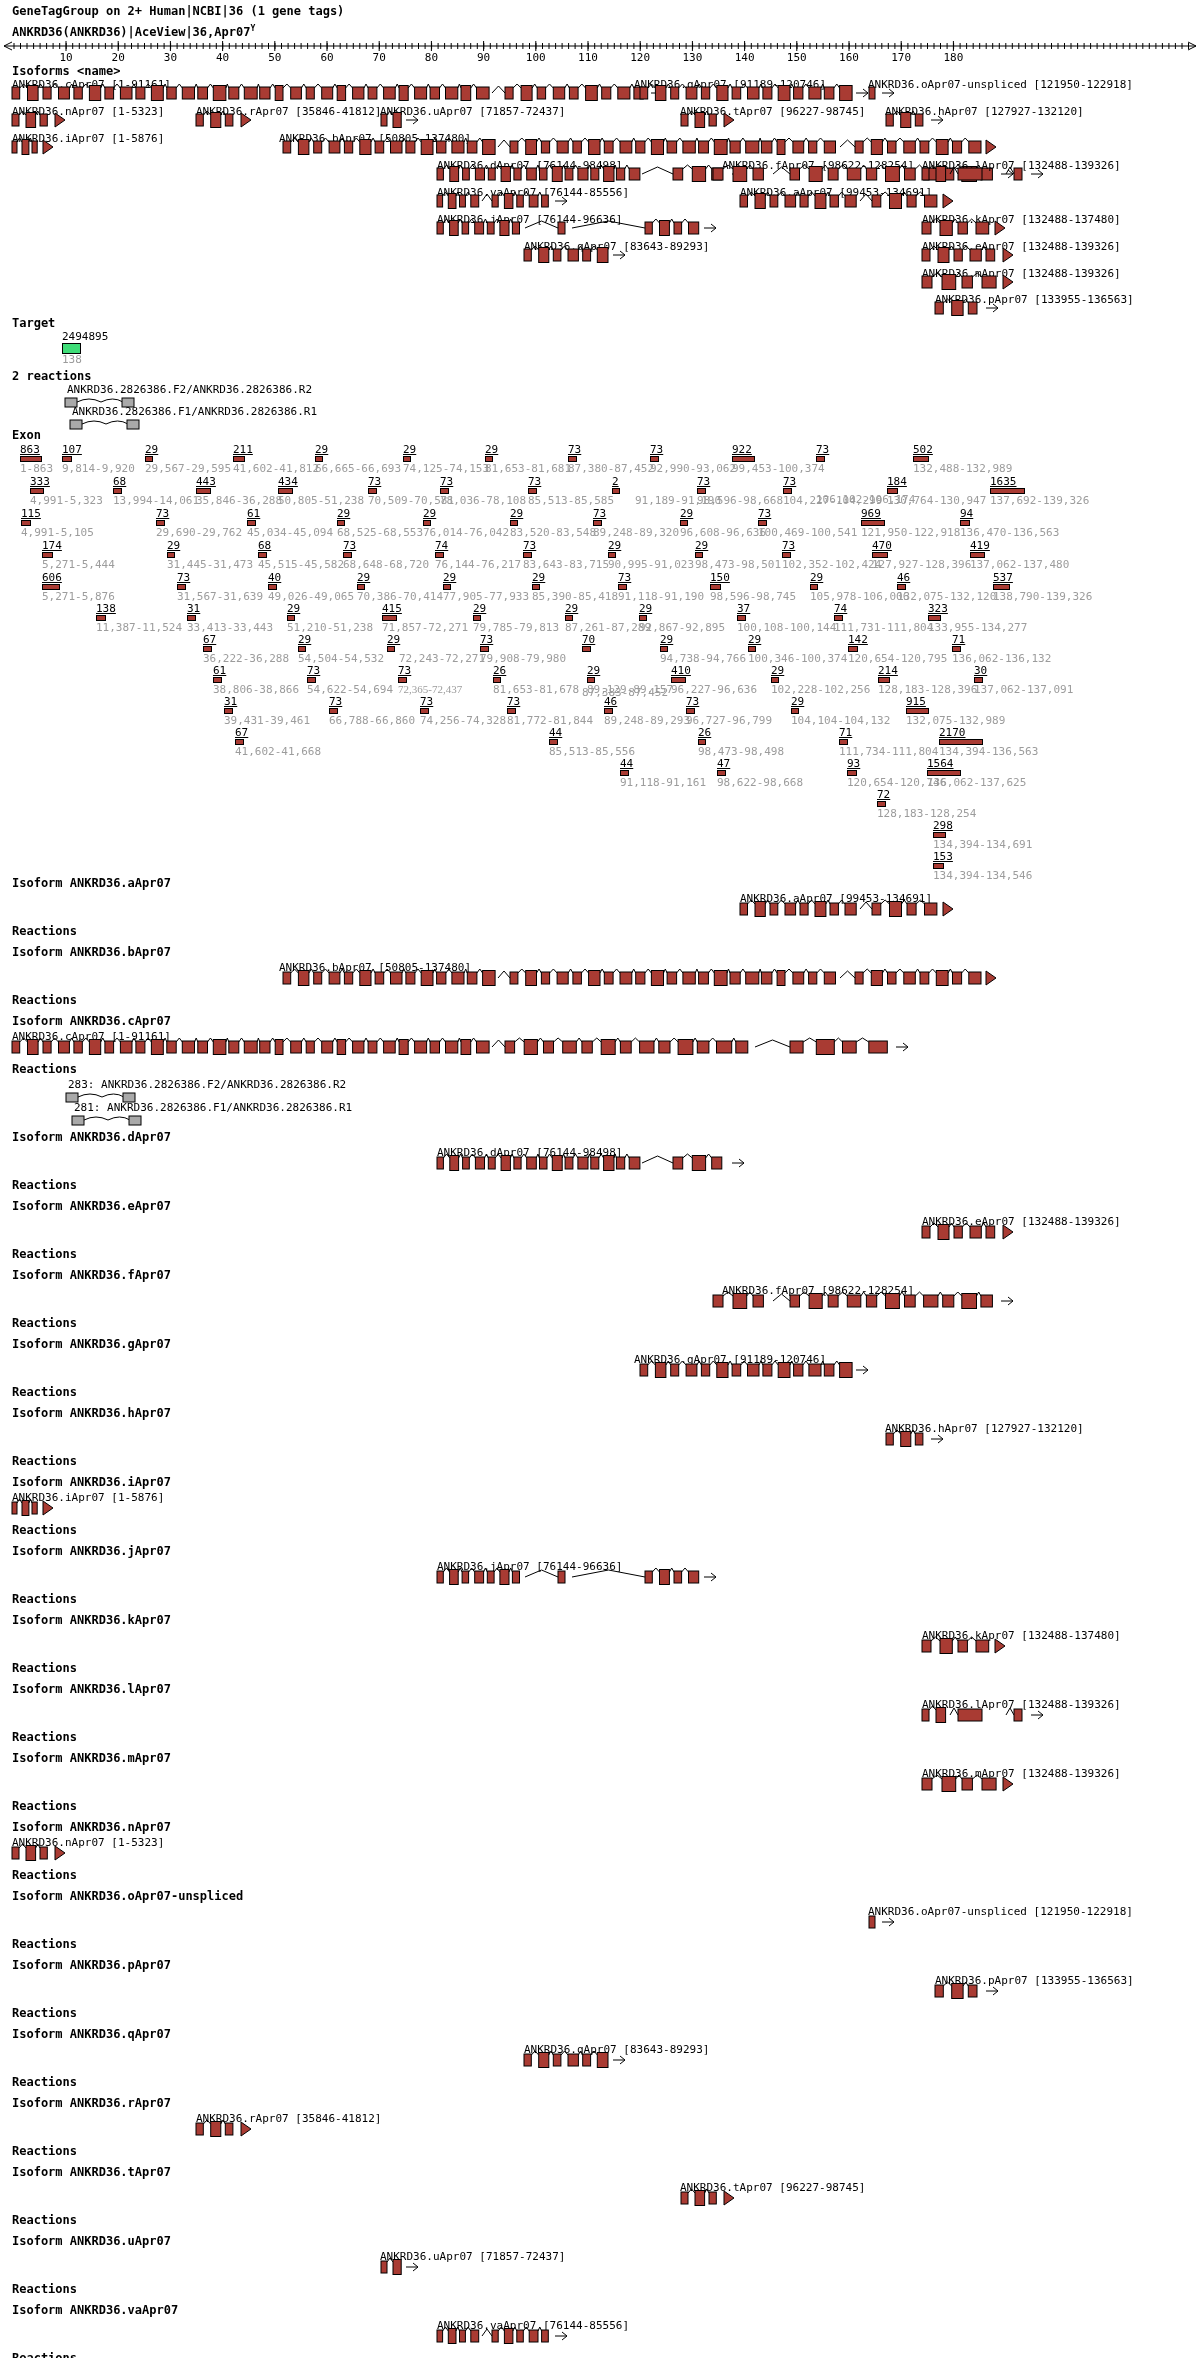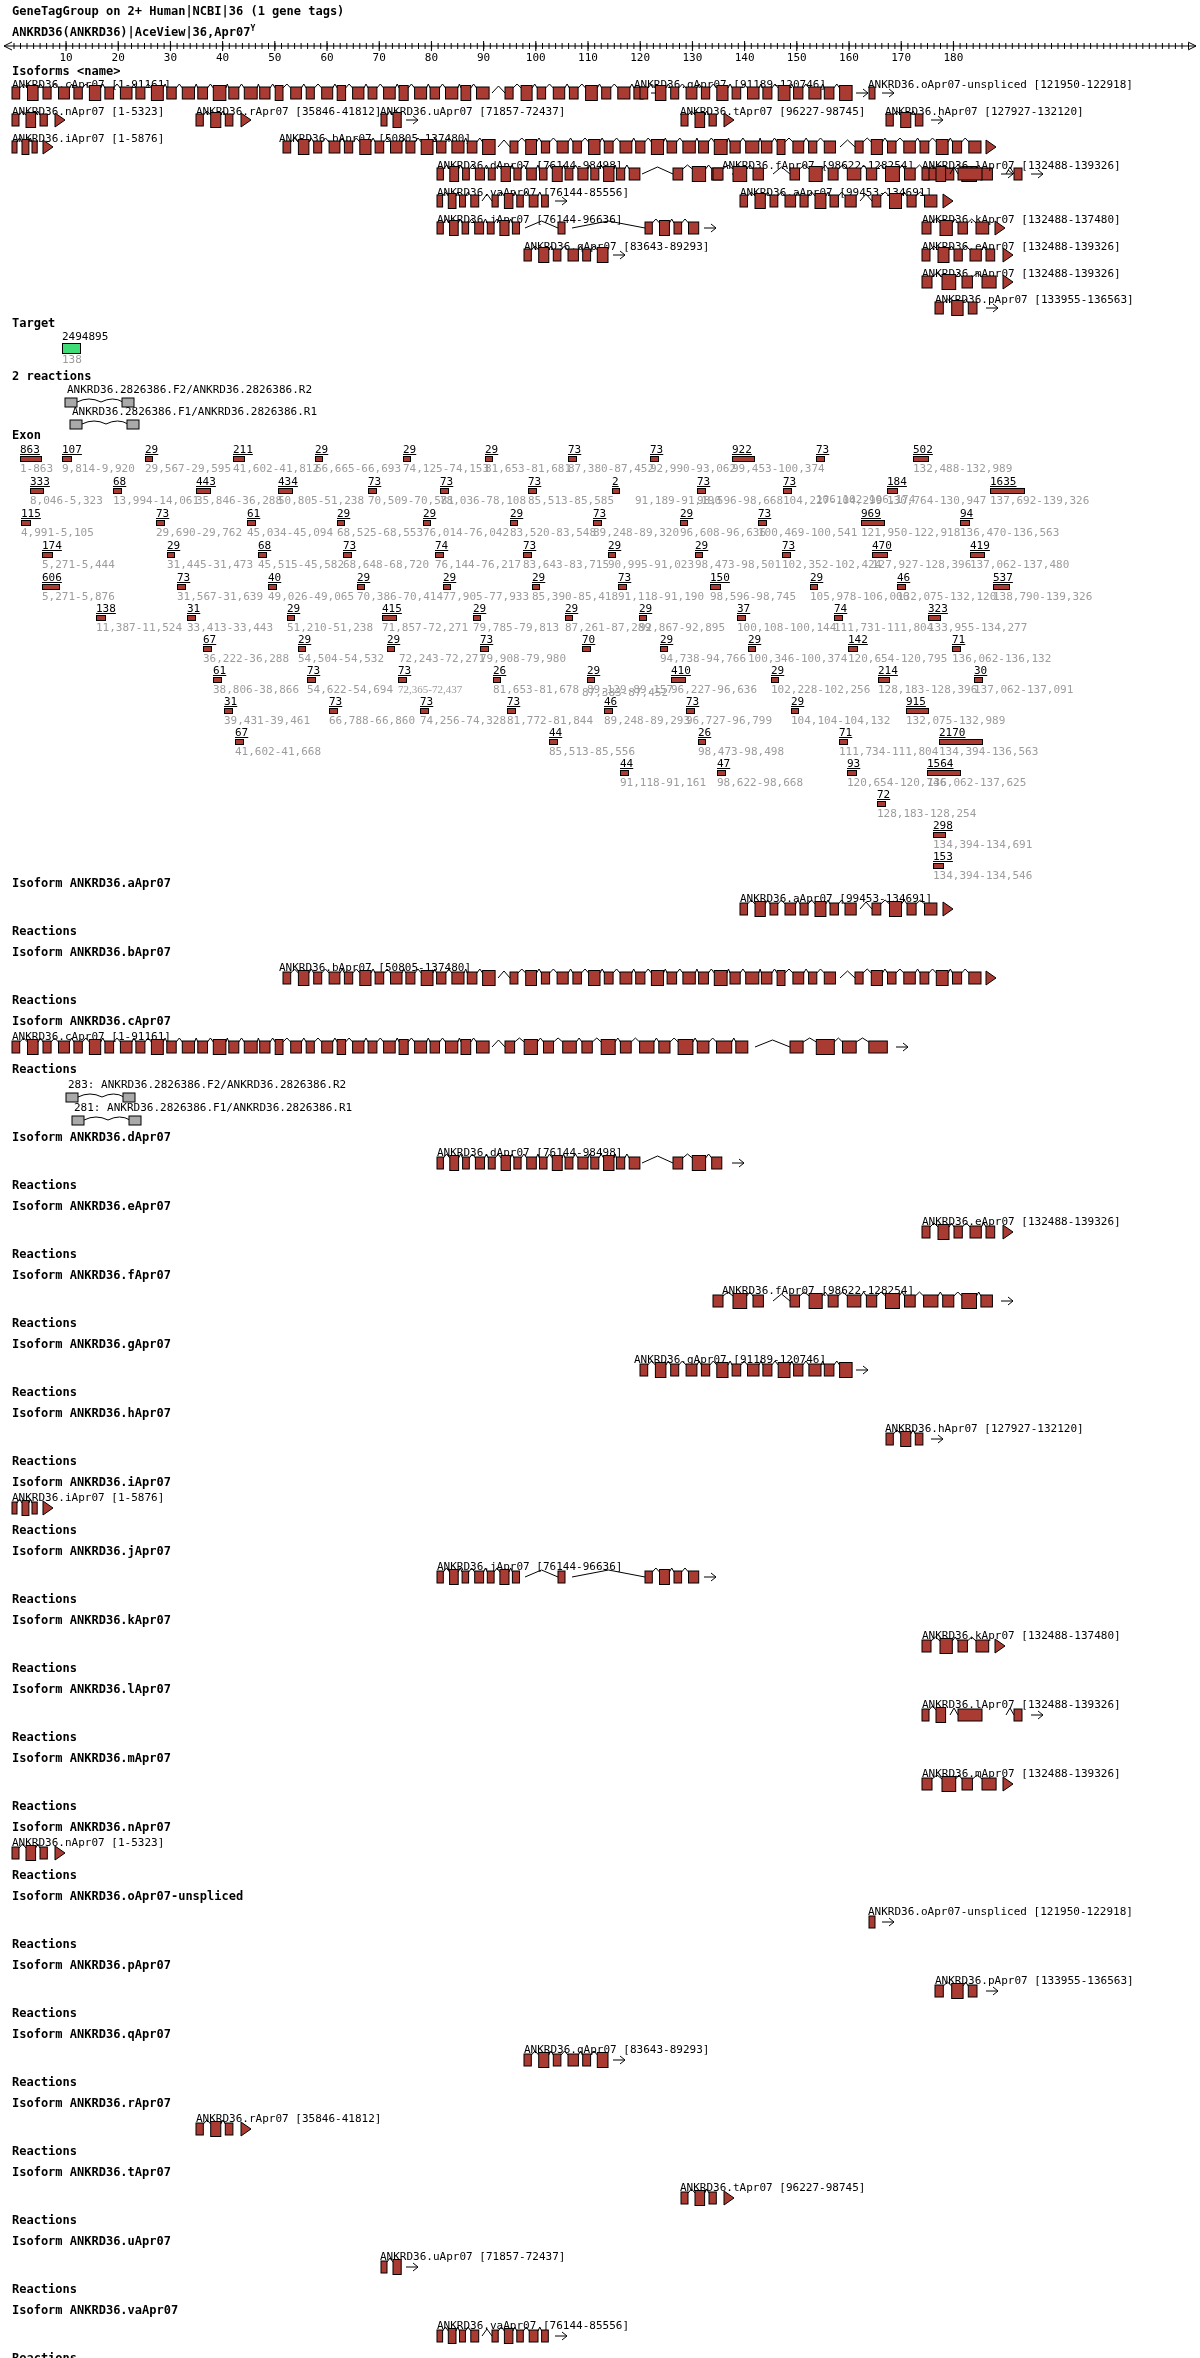--- a/index.html
+++ b/index.html
@@ -782,21 +782,21 @@
       <div class="exbar" style="left: 732px; top: 456px; width: 21px; background: rgb(169, 59, 51);"></div>
       <div class="abs gray" style="left: 732px; top: 462px;">99,453-100,374</div>
       <div class="abs exnum" style="left: 816px; top: 443px;">73</div>
       <div class="exbar" style="left: 816px; top: 456px; width: 7px; background: rgb(169, 59, 51);"></div>
       <div class="abs gray" style="left: 816px; top: 462px; margin-top: 31px;">106,102-106,174</div>
       <div class="abs exnum" style="left: 913px; top: 443px;">502</div>
       <div class="exbar" style="left: 913px; top: 456px; width: 14px; background: rgb(169, 59, 51);"></div>
       <div class="abs gray" style="left: 913px; top: 462px;">132,488-132,989</div>
       <div class="abs exnum" style="left: 30px; top: 475px;">333</div>
       <div class="exbar" style="left: 30px; top: 488px; width: 12px; background: rgb(169, 59, 51);"></div>
-      <div class="abs gray" style="left: 30px; top: 494px;">8,046-5,323</div>
+      <div class="abs gray" style="left: 30px; top: 494px;">4,991-5,323</div>
       <div class="abs exnum" style="left: 113px; top: 475px;">68</div>
       <div class="exbar" style="left: 113px; top: 488px; width: 7px; background: rgb(169, 59, 51);"></div>
       <div class="abs gray" style="left: 113px; top: 494px;">13,994-14,061</div>
       <div class="abs exnum" style="left: 196px; top: 475px;">443</div>
       <div class="exbar" style="left: 196px; top: 488px; width: 13px; background: rgb(169, 59, 51);"></div>
       <div class="abs gray" style="left: 196px; top: 494px;">35,846-36,288</div>
       <div class="abs exnum" style="left: 278px; top: 475px;">434</div>
       <div class="exbar" style="left: 278px; top: 488px; width: 13px; background: rgb(169, 59, 51);"></div>
       <div class="abs gray" style="left: 278px; top: 494px;">50,805-51,238</div>
       <div class="abs exnum" style="left: 368px; top: 475px;">73</div>

